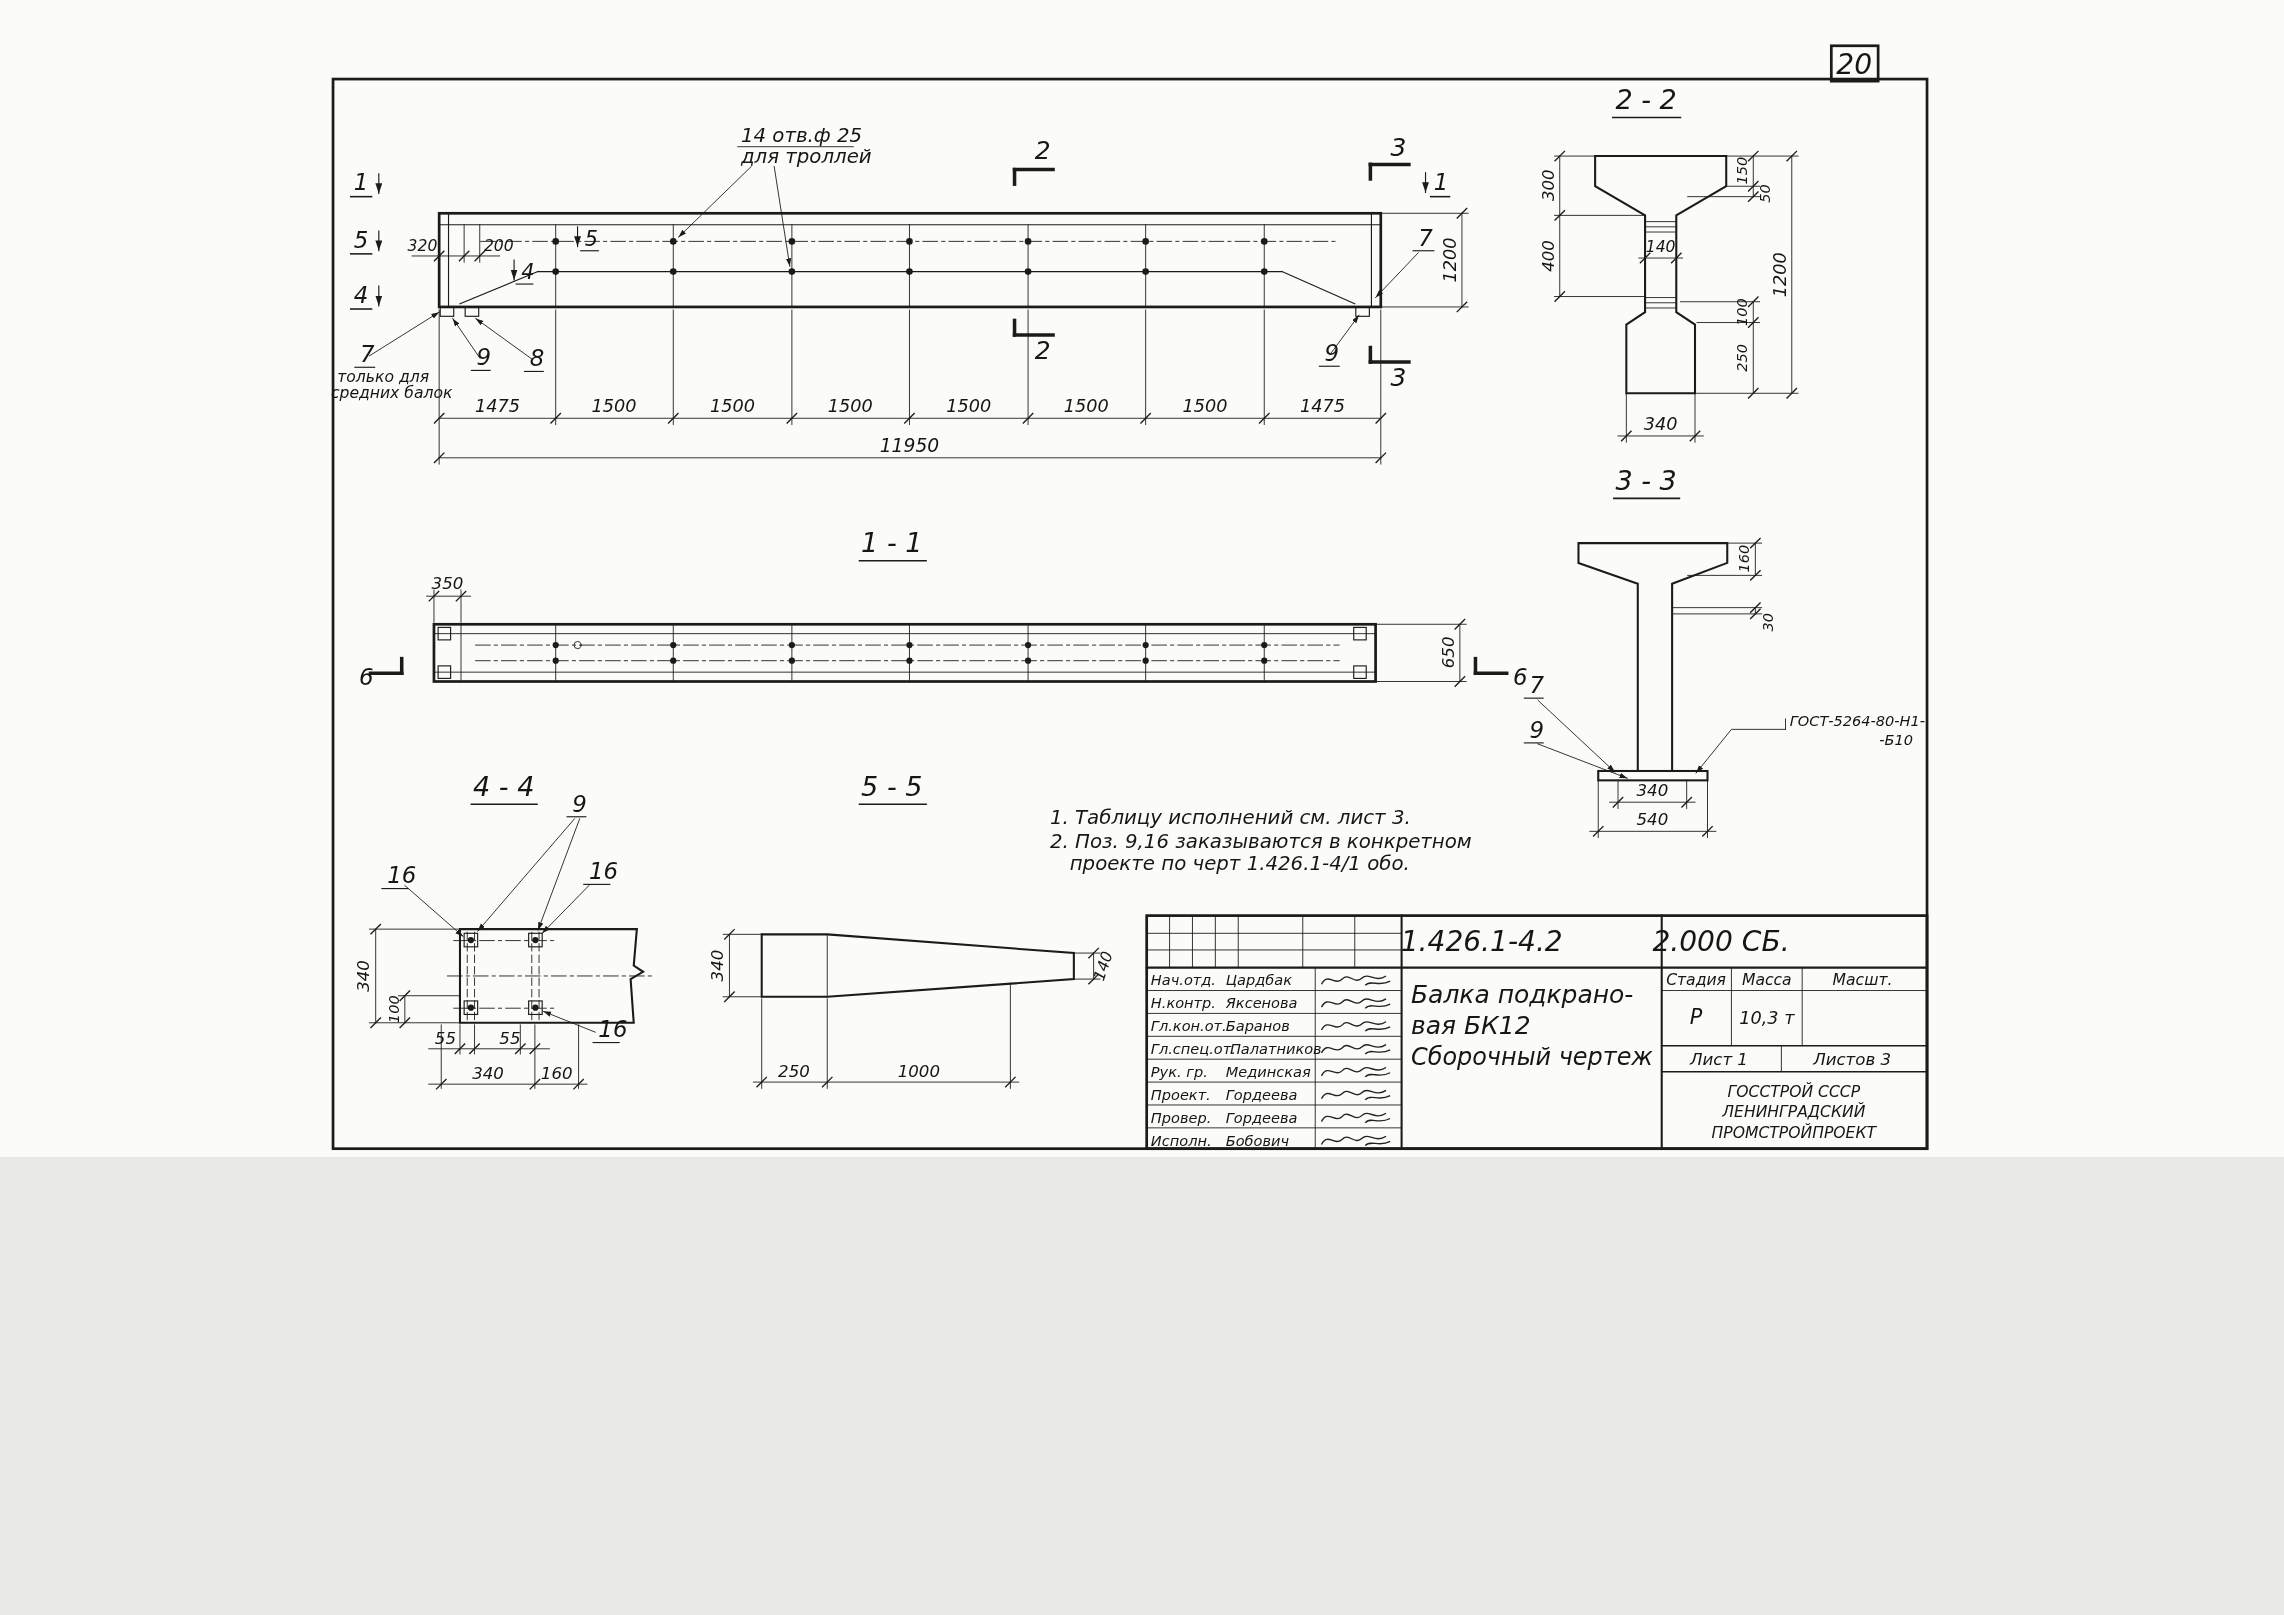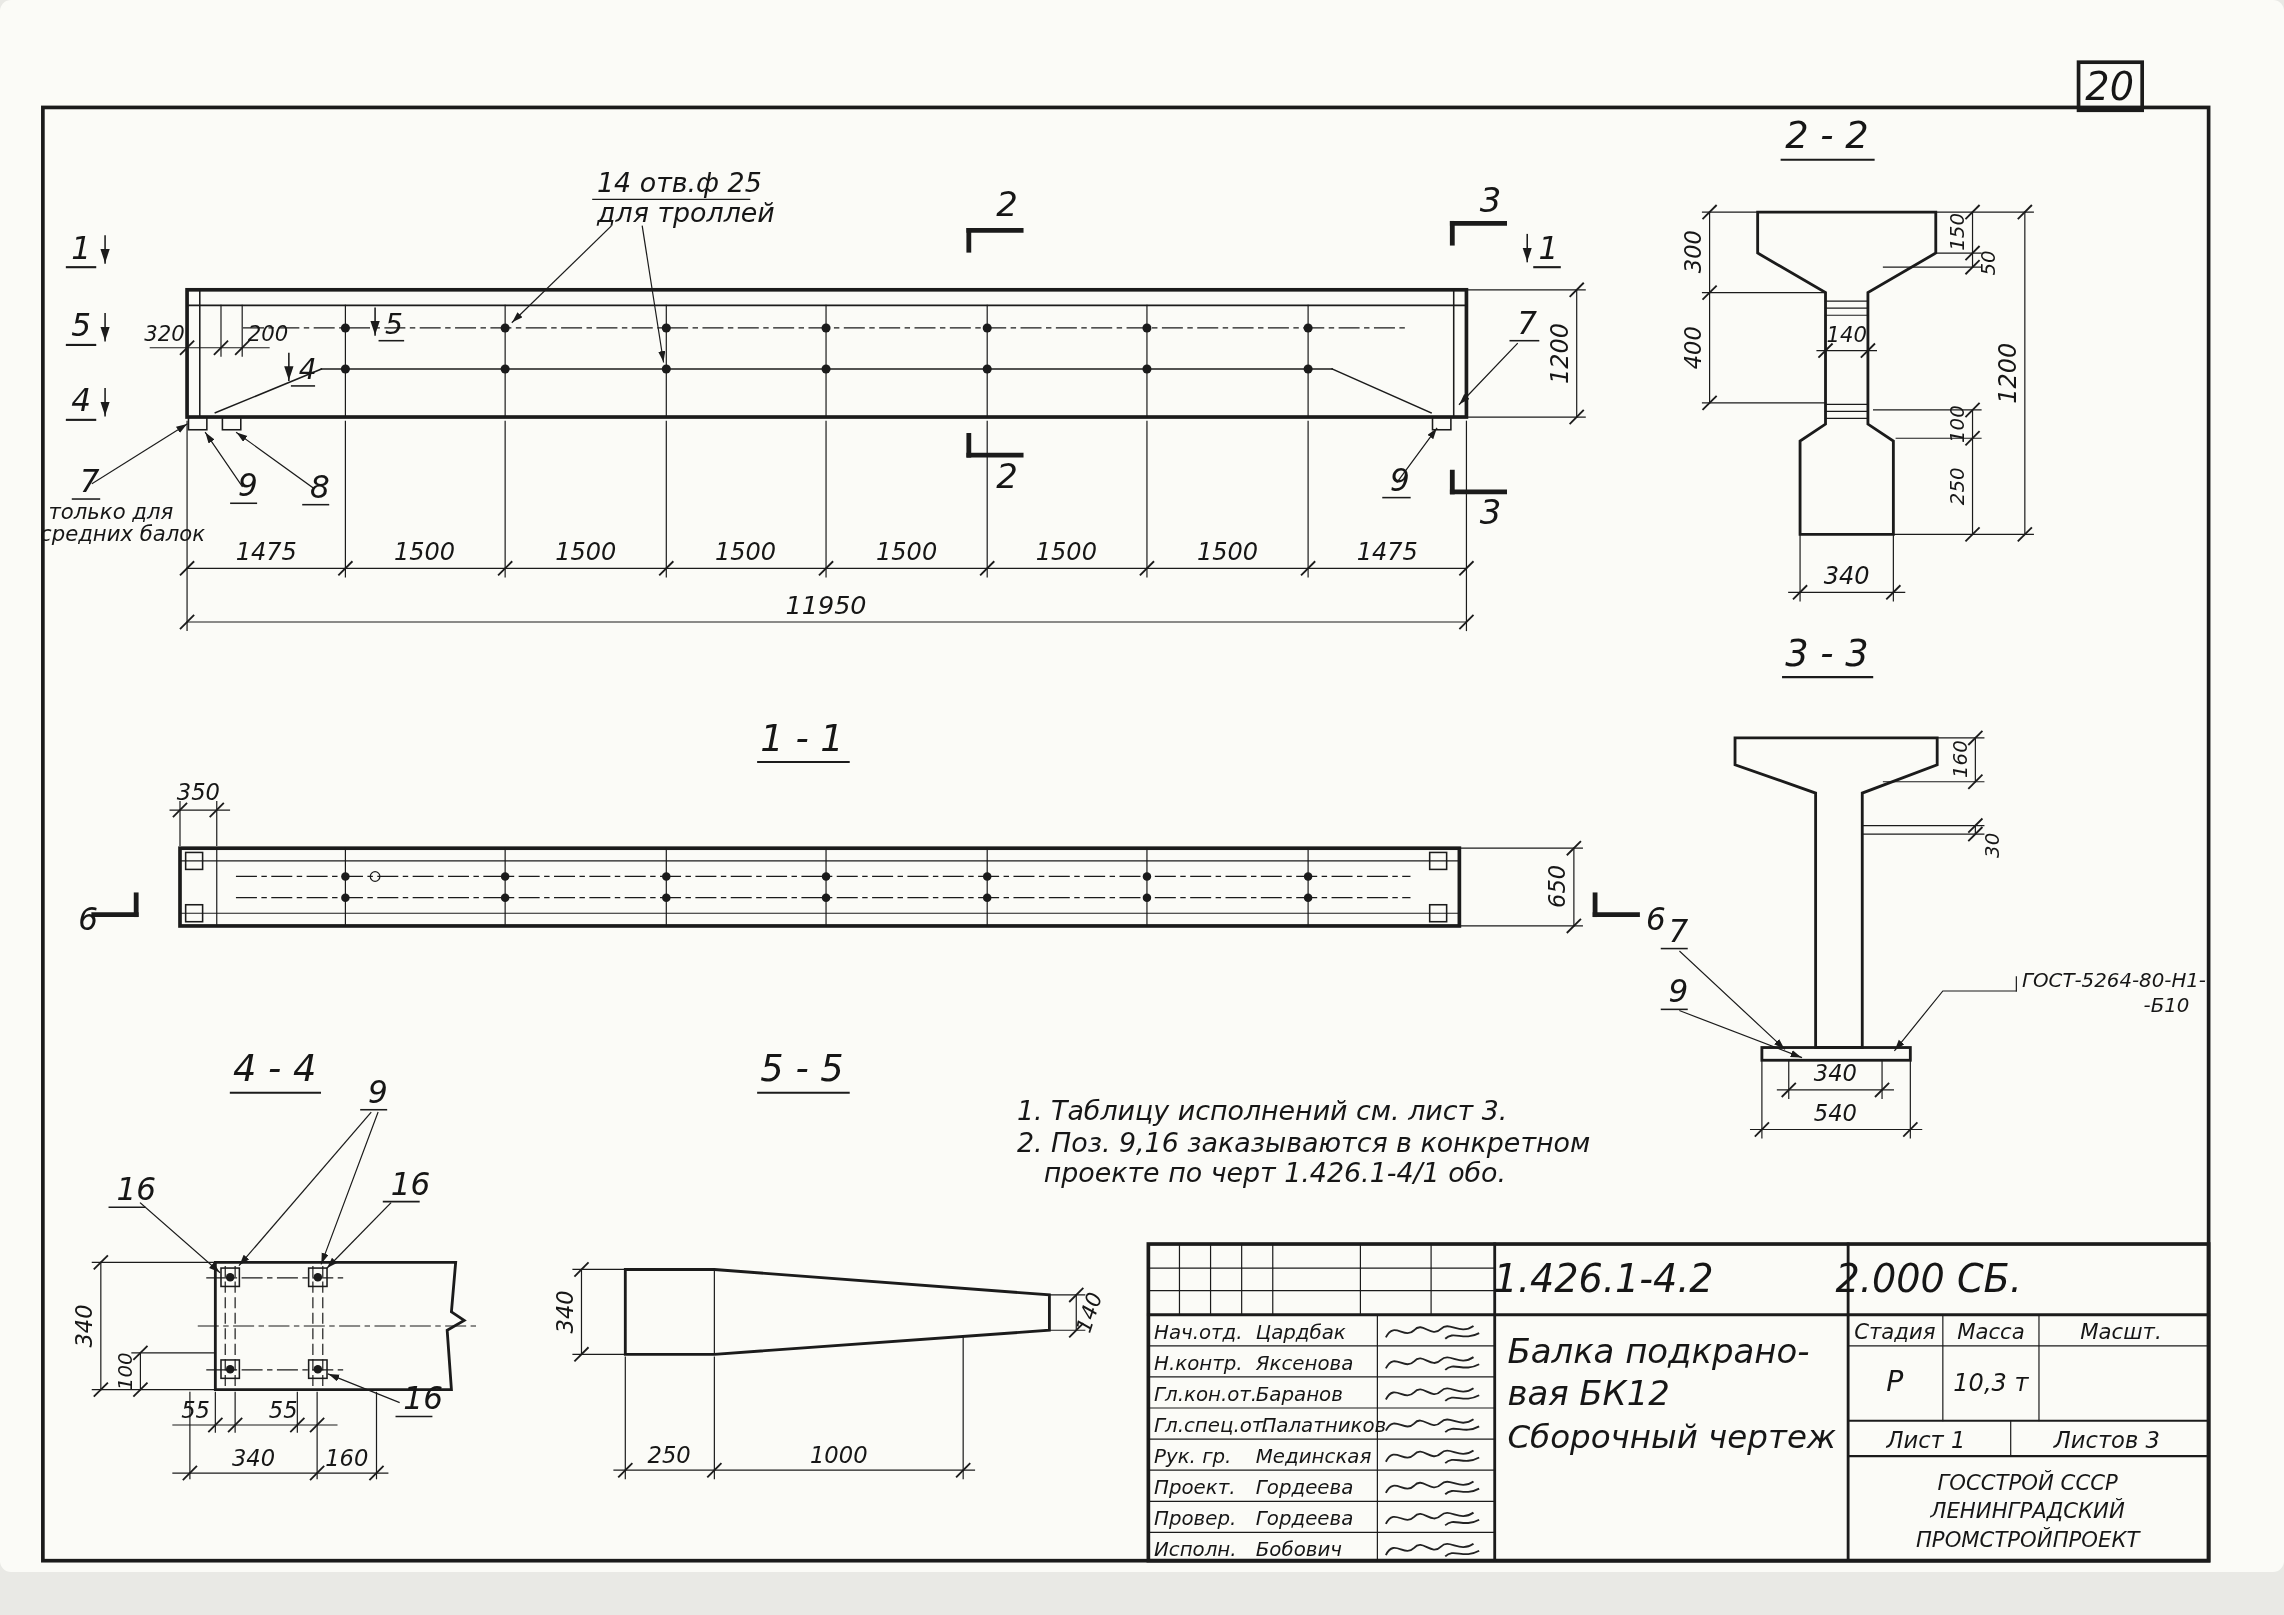--- a/index.html
+++ b/index.html
@@ -1,16 +1,16 @@
 <!DOCTYPE html>
 <html style="font-size:7.4px"><head>
 <meta charset="utf-8">
 <style>
   html,body{margin:0;padding:0;background:#e9e9e5;}
-  .sheet{position:relative;width:2284px;height:1572px;background:#fbfbf7;overflow:hidden;border-radius:11px;}
+  .sheet{position:relative;width:2284px;height:1157px;background:#fbfbf7;overflow:hidden;}
   svg{position:absolute;inset:0;width:100%;height:100%;}
   .ln{stroke:#1b1b1b;fill:none;stroke-linecap:square;}
   .w25{stroke-width:2.6;} .w2{stroke-width:2;} .w15{stroke-width:1.5;}
   .w1{stroke-width:1.1;} .w08{stroke-width:0.85;} .thick{stroke-width:3.4;}
   .dd{stroke-dasharray:14 4 3 4;} .dash{stroke-dasharray:7 4;}
   .hole{fill:#1b1b1b;stroke:none;}
   text{font-family:"DejaVu Sans",sans-serif;font-style:italic;fill:#161616;}
   .sig{stroke:#222;fill:none;stroke-width:1.3;}
 </style>
 </head>

